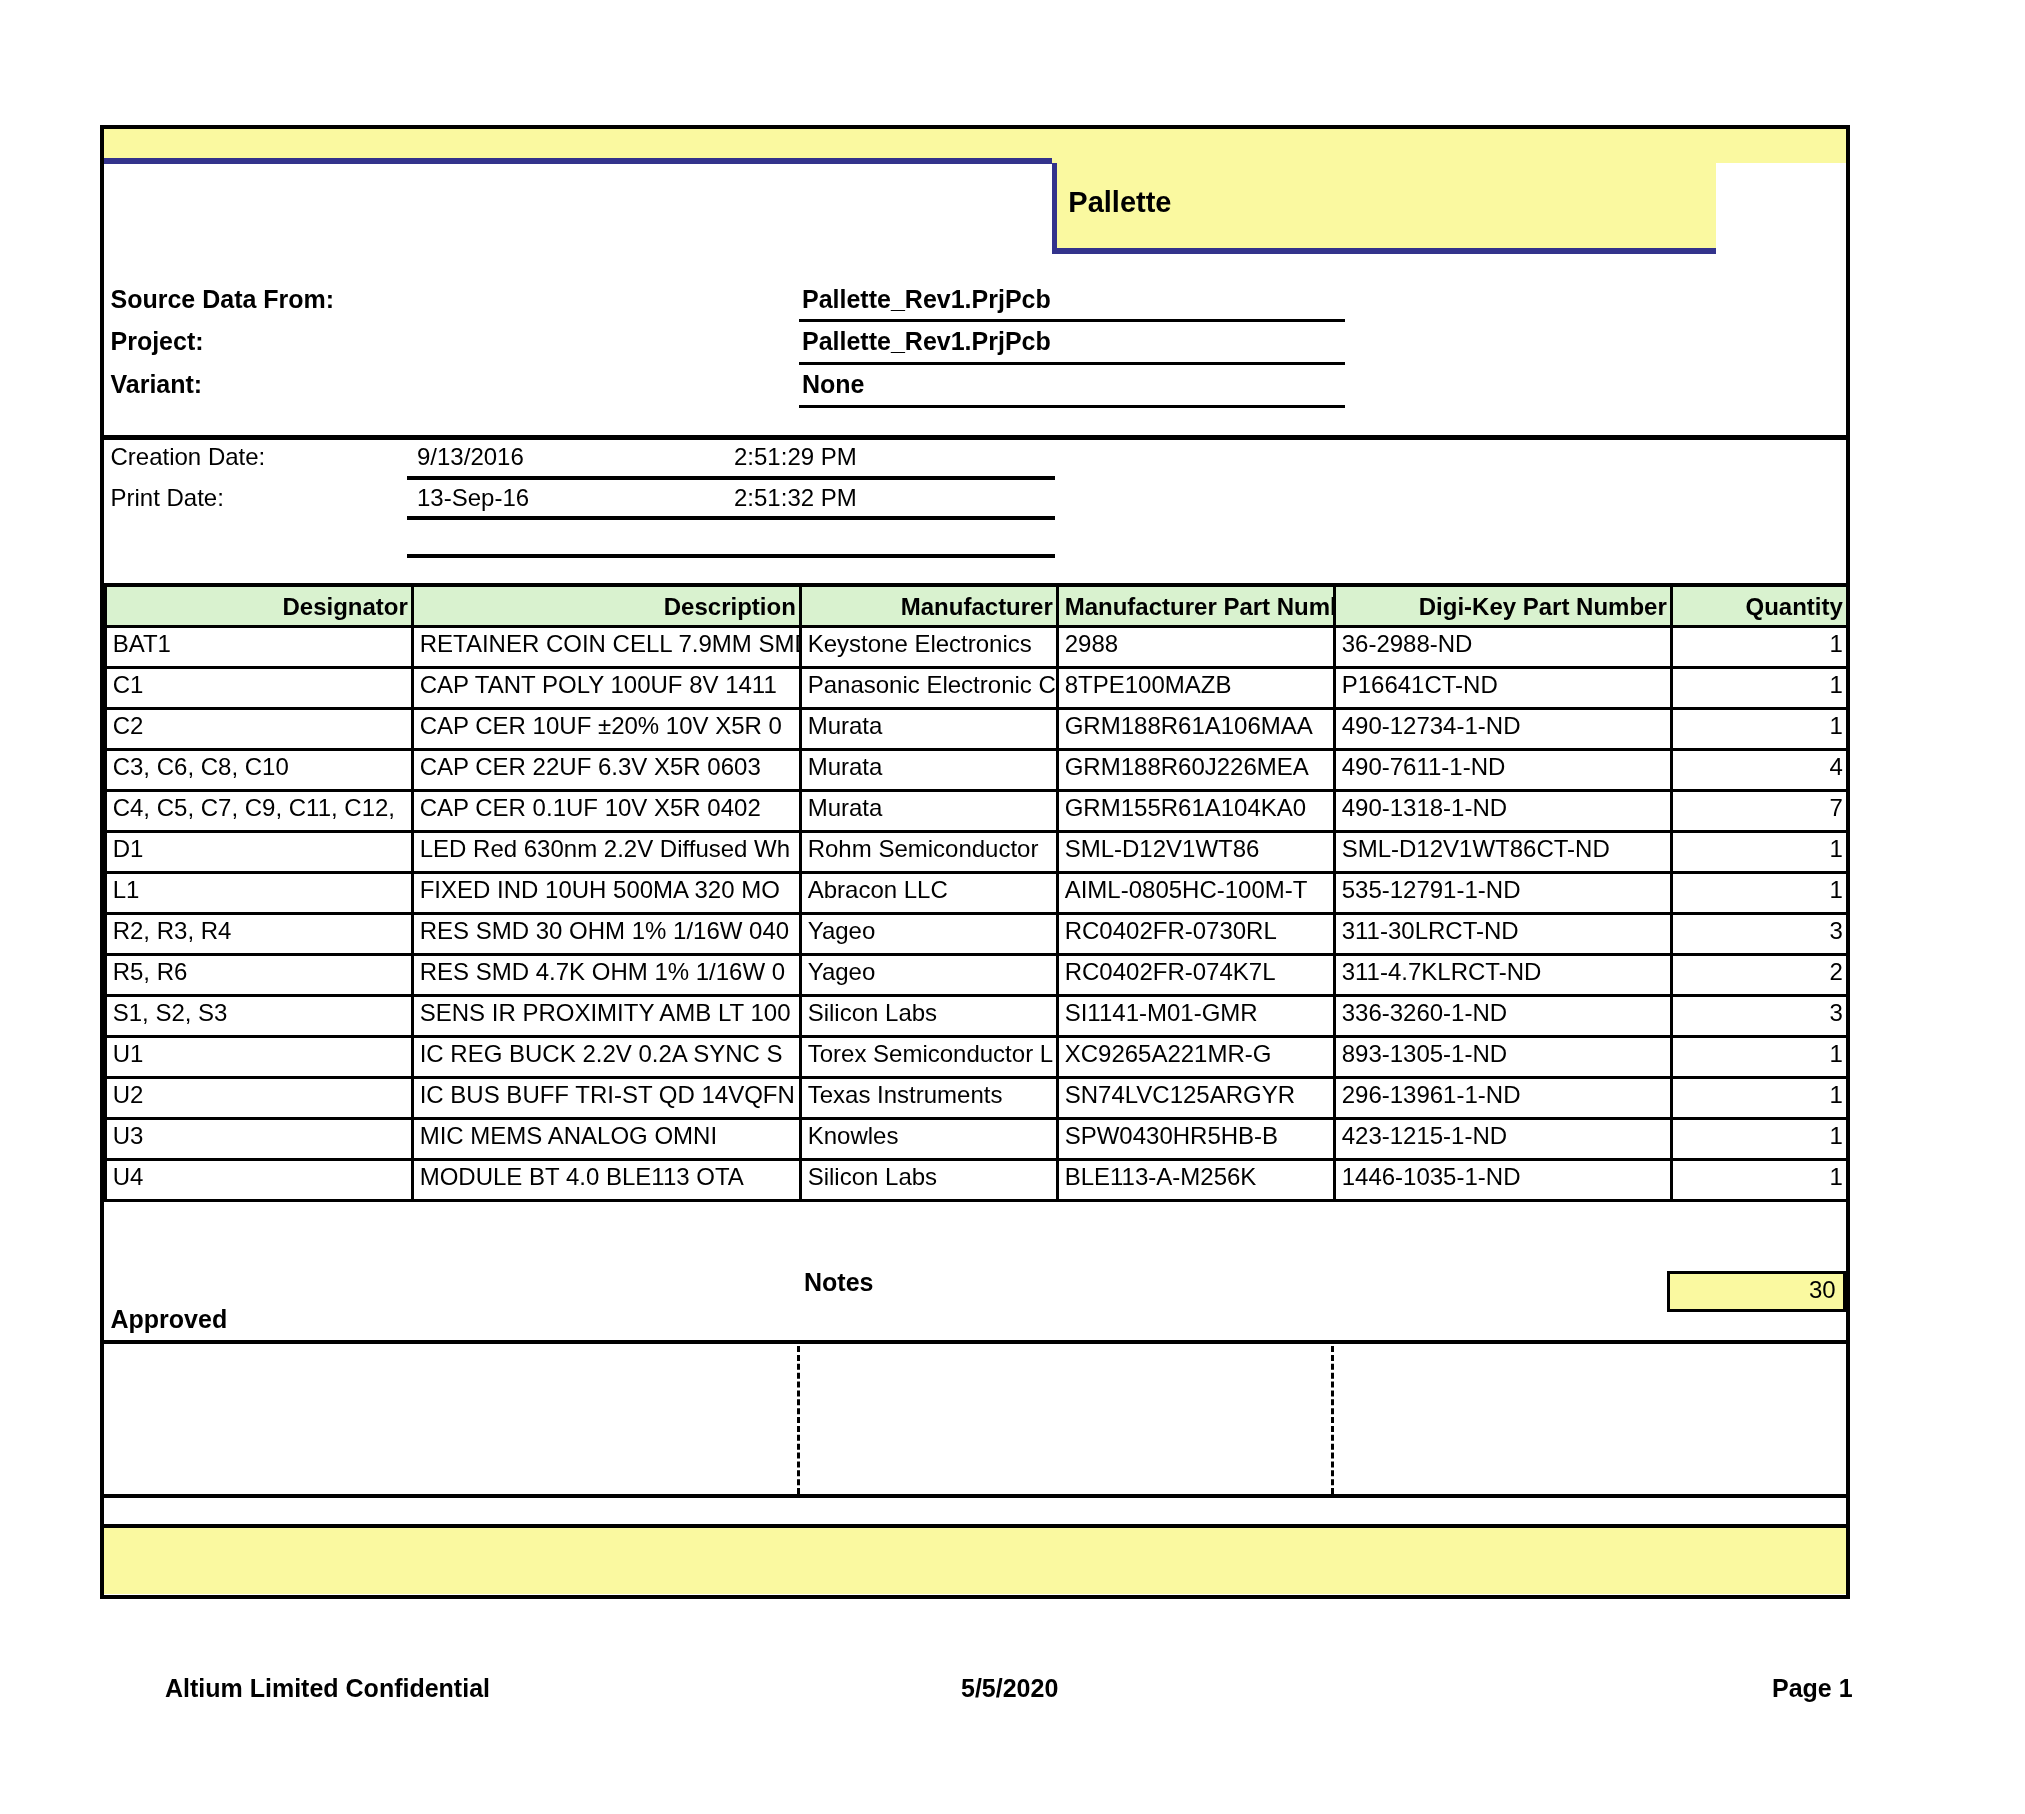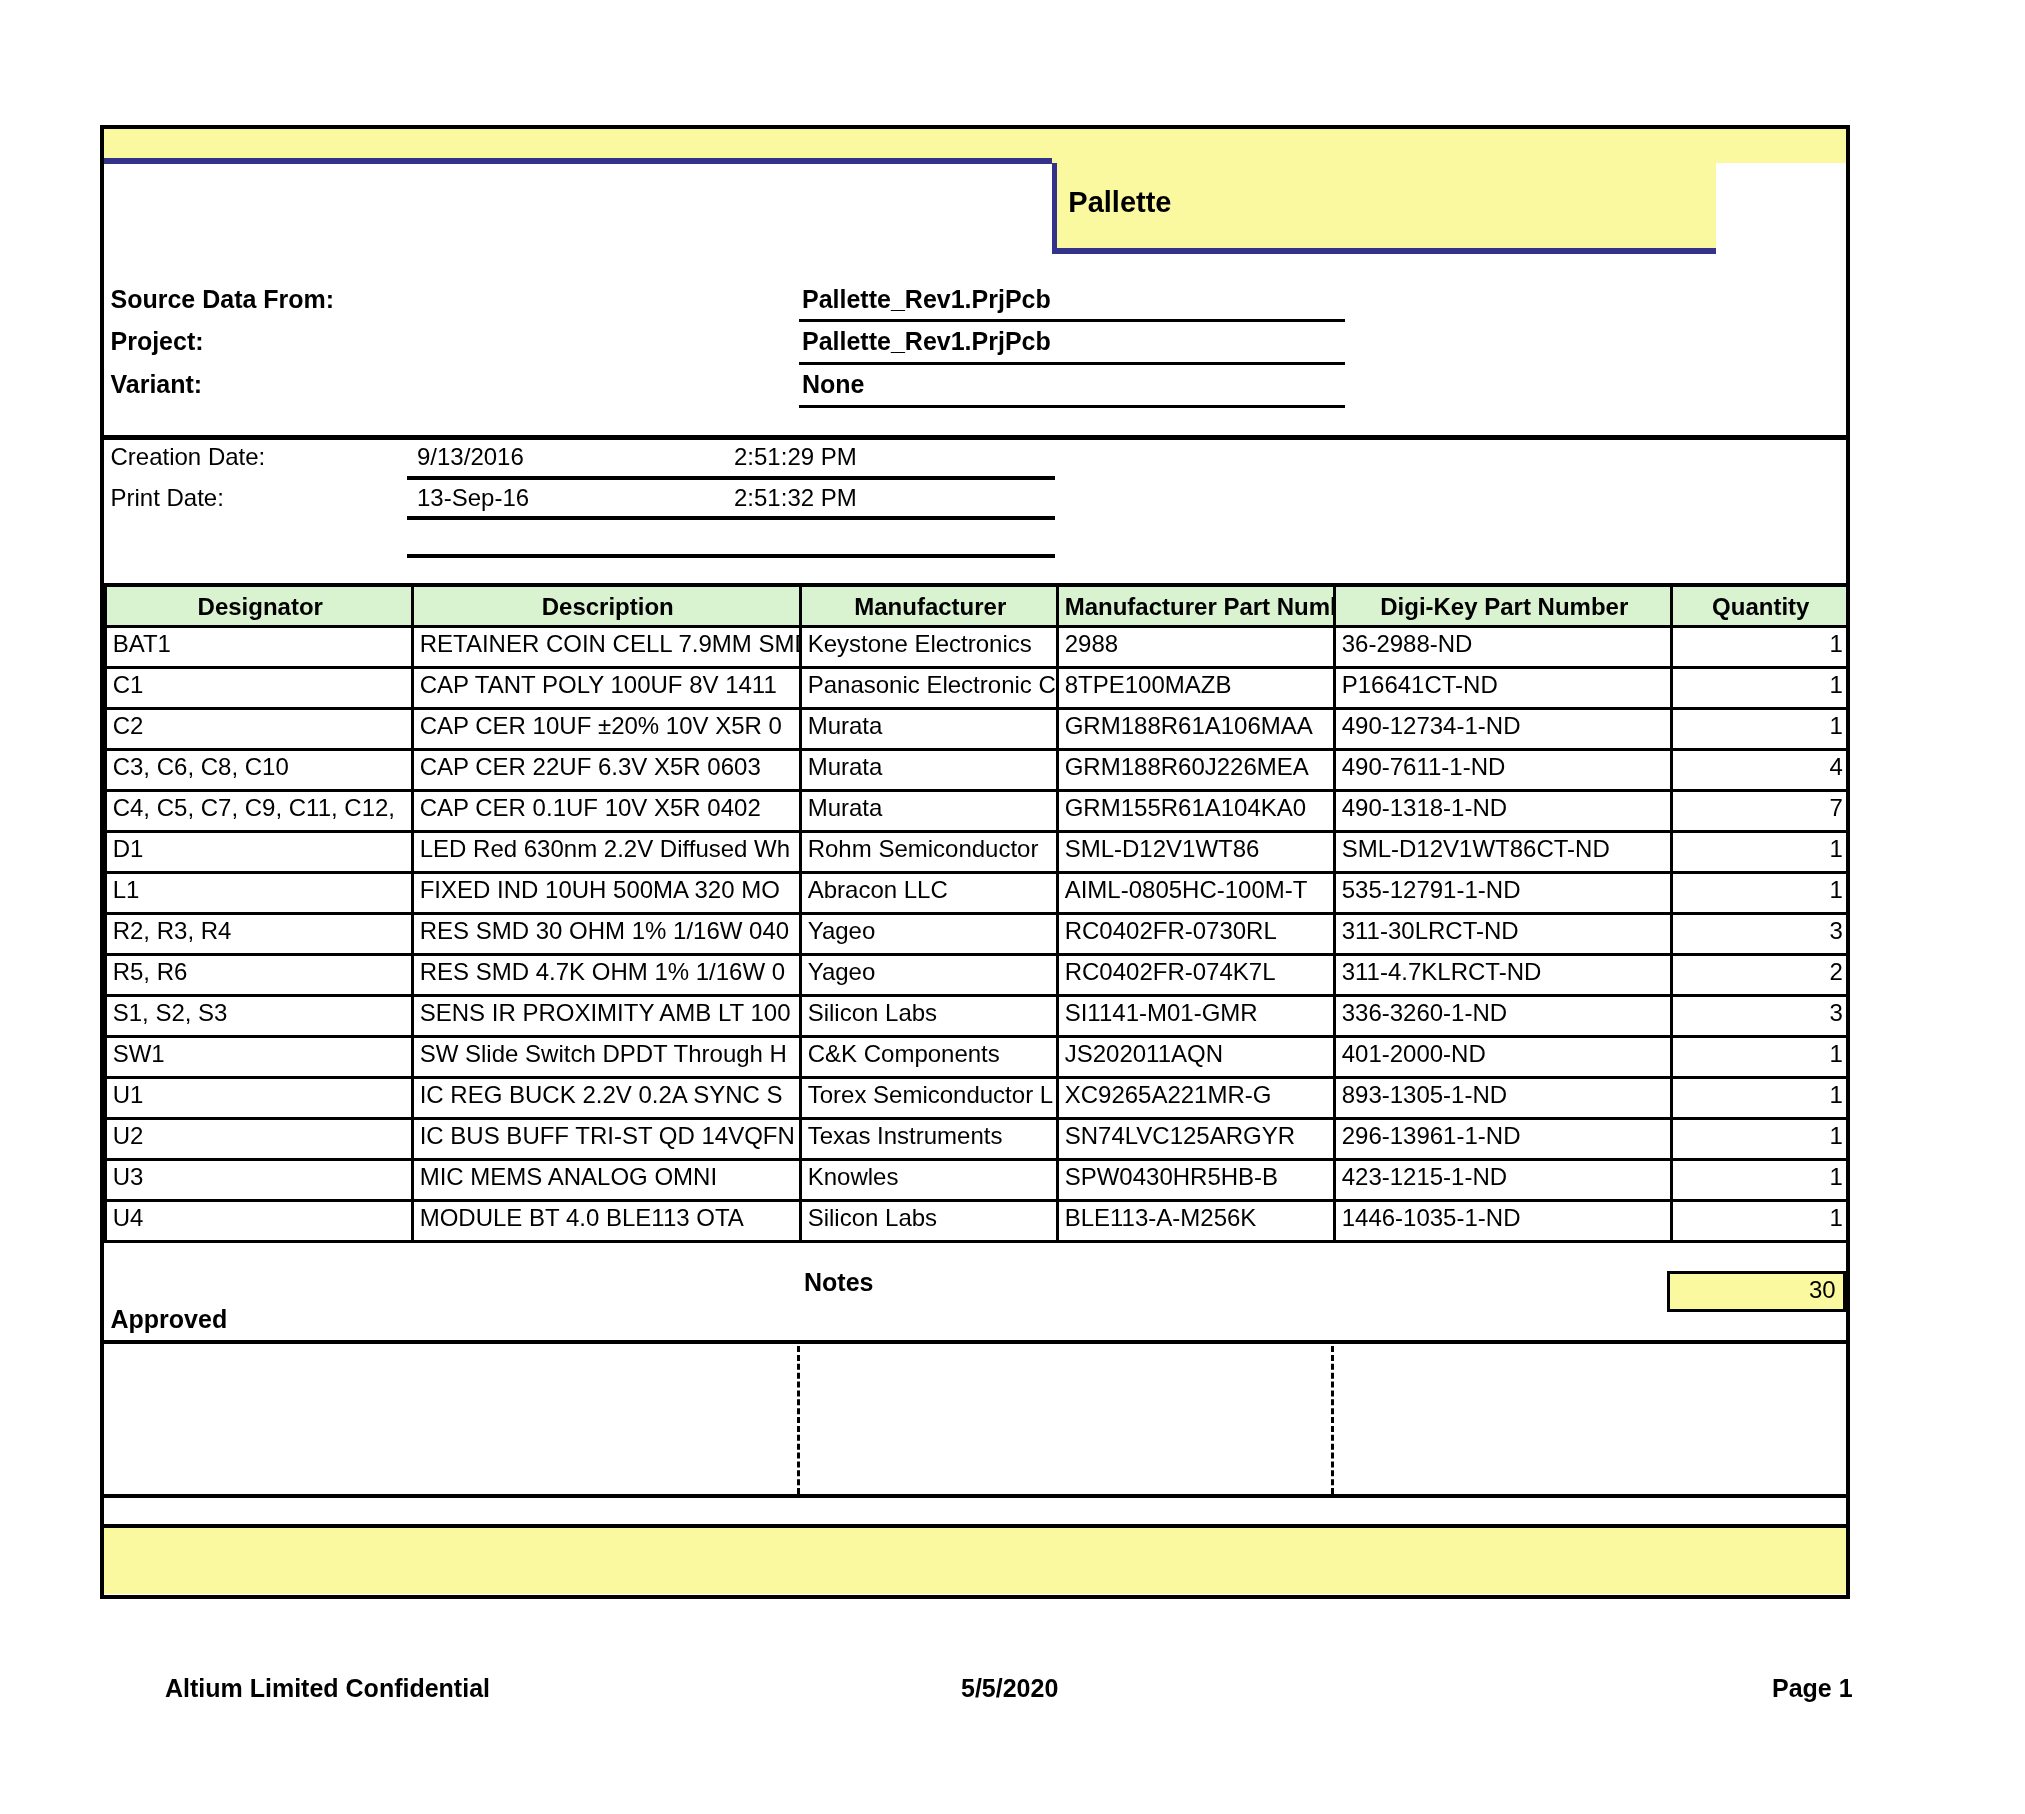--- a/index.html
+++ b/index.html
@@ -42,21 +42,21 @@
   
   table.bom{
     position:absolute;left:0;top:454px;width:1742px;
     border-collapse:collapse;table-layout:fixed;font-size:24px;
   }
   table.bom th,table.bom td{
     border:3.2px solid #000;height:41px;box-sizing:border-box;
     padding:2.4px 3.2px 0 5.7px;white-space:nowrap;overflow:hidden;
   }
   table.bom th{
-    background:var(--green);font-weight:bold;text-align:center;vertical-align:middle;
+    background:var(--green);font-weight:bold;text-align:right;vertical-align:middle;
     border-top:4.9px solid #000;
   }
   table.bom td{vertical-align:top;background:#fff;}
   td.c-mfr{vertical-align:bottom;padding-bottom:6.5px;}
   td.c-qty{background:var(--yellow);text-align:right;padding-right:7.3px;}
   .total-cell{
     position:absolute;left:1563px;top:1142px;width:179px;height:41px;background:var(--yellow);
     border:3.2px solid #000;box-sizing:border-box;font-size:24px;text-align:right;
     padding:2.4px 7.3px 0 0;
   }
@@ -198,28 +198,20 @@
           </tr>
           <tr>
             <td class="c-desig">S1, S2, S3</td>
             <td class="c-desc">SENS IR PROXIMITY AMB LT 100</td>
             <td class="c-mfr">Silicon Labs</td>
             <td class="c-mpn">SI1141-M01-GMR</td>
             <td class="c-dk">336-3260-1-ND</td>
             <td class="c-qty">3</td>
           </tr>
           <tr>
-            <td class="c-desig">SW1</td>
-            <td class="c-desc">SW Slide Switch DPDT Through H</td>
-            <td class="c-mfr">C&amp;K Components</td>
-            <td class="c-mpn">JS202011AQN</td>
-            <td class="c-dk">401-2000-ND</td>
-            <td class="c-qty">1</td>
-          </tr>
-          <tr>
             <td class="c-desig">U1</td>
             <td class="c-desc">IC REG BUCK 2.2V 0.2A SYNC S</td>
             <td class="c-mfr">Torex Semiconductor L</td>
             <td class="c-mpn">XC9265A221MR-G</td>
             <td class="c-dk">893-1305-1-ND</td>
             <td class="c-qty">1</td>
           </tr>
           <tr>
             <td class="c-desig">U2</td>
             <td class="c-desc">IC BUS BUFF TRI-ST QD 14VQFN</td>

